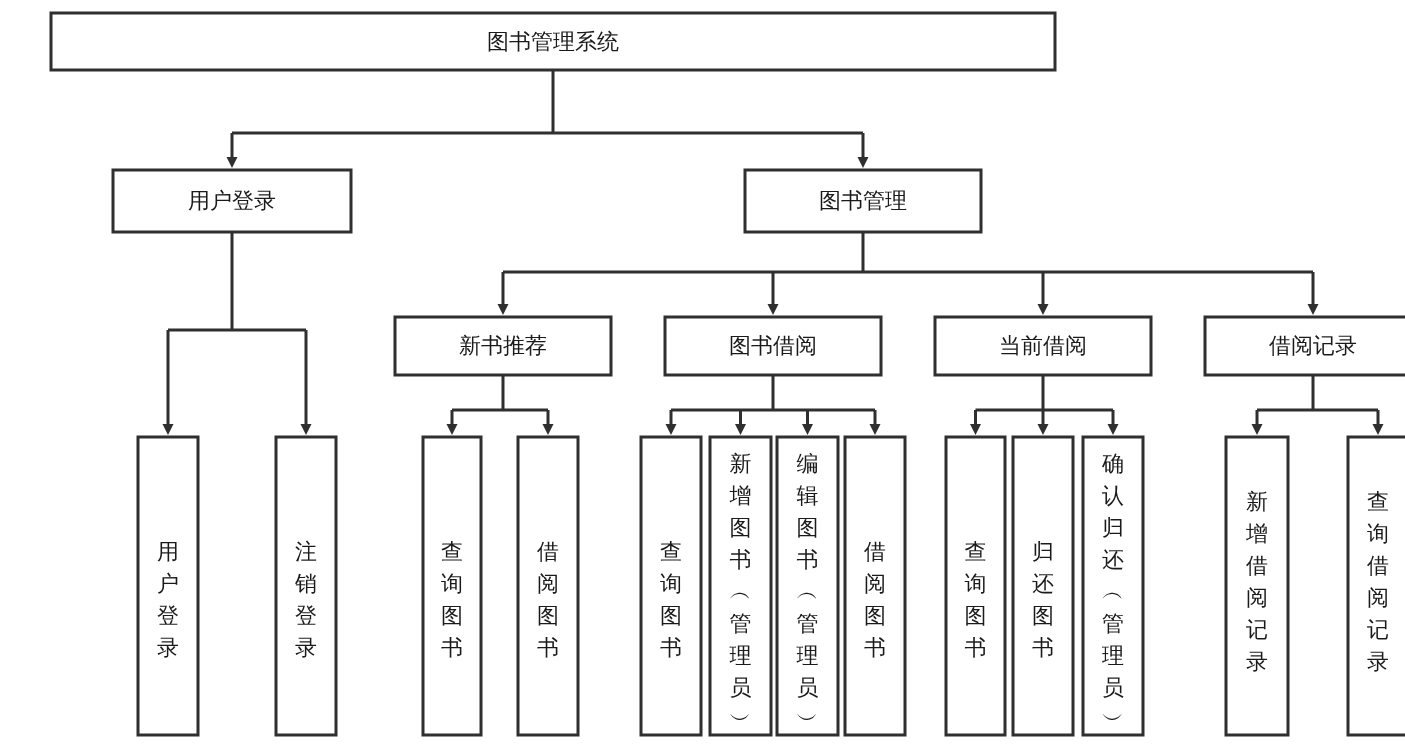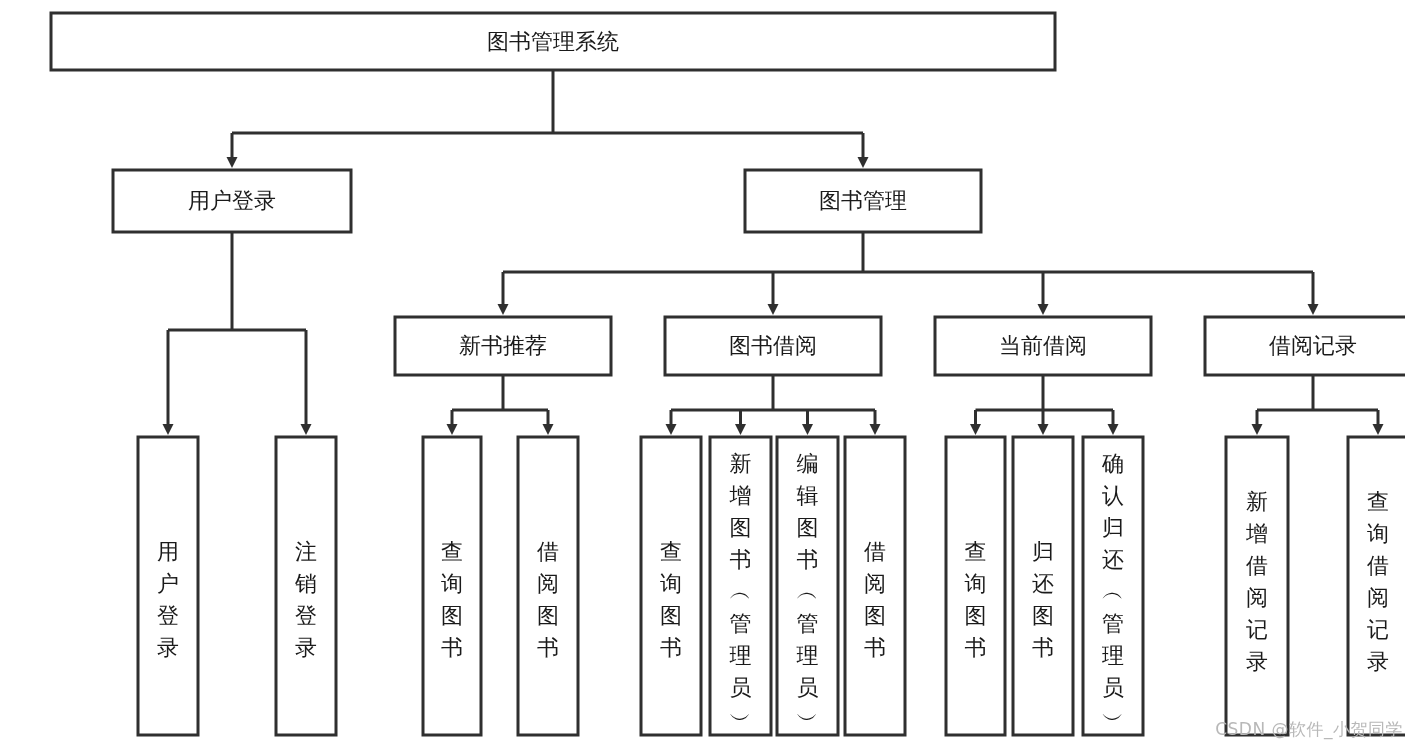--- a/index.html
+++ b/index.html
@@ -186,14 +186,13 @@
         <g>
           <rect x="1193" y="437" width="62" height="298" class="node-box"></rect>
           <text x="1224" y="509" class="node-label-v"><tspan x="1224" dy="0">新</tspan><tspan x="1224" dy="32">增</tspan><tspan x="1224" dy="32">借</tspan><tspan x="1224" dy="32">阅</tspan><tspan x="1224" dy="32">记</tspan><tspan x="1224" dy="32">录</tspan></text>
         </g>
         <g>
           <rect x="1315" y="437" width="60" height="298" class="node-box"></rect>
           <text x="1345" y="509" class="node-label-v"><tspan x="1345" dy="0">查</tspan><tspan x="1345" dy="32">询</tspan><tspan x="1345" dy="32">借</tspan><tspan x="1345" dy="32">阅</tspan><tspan x="1345" dy="32">记</tspan><tspan x="1345" dy="32">录</tspan></text>
         </g>
       </g>
   </svg>
-  <div class="watermark">CSDN @软件_小贺同学</div>
 </div>
 
 </body></html>

